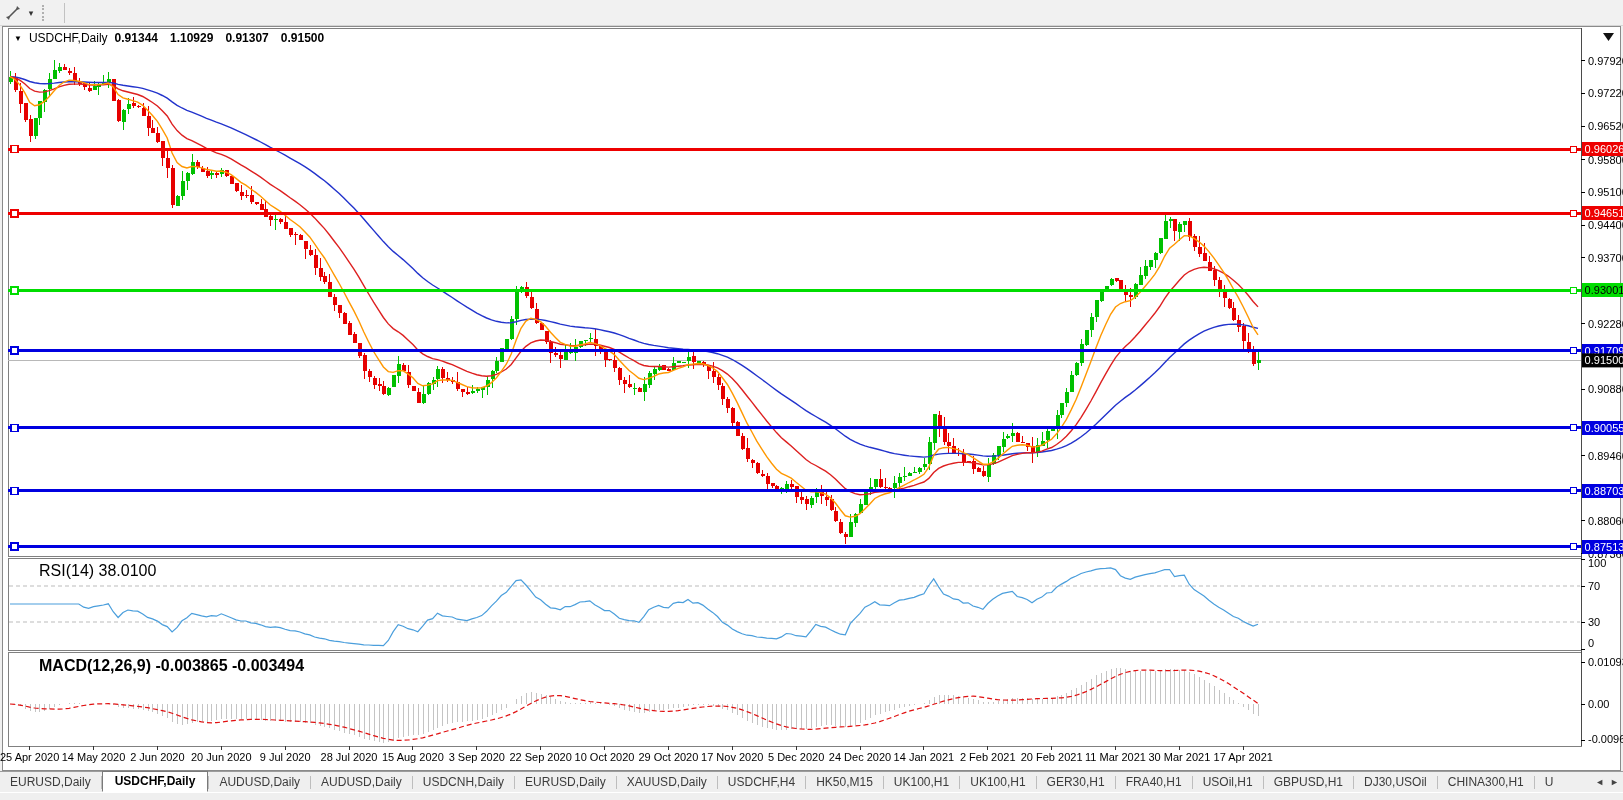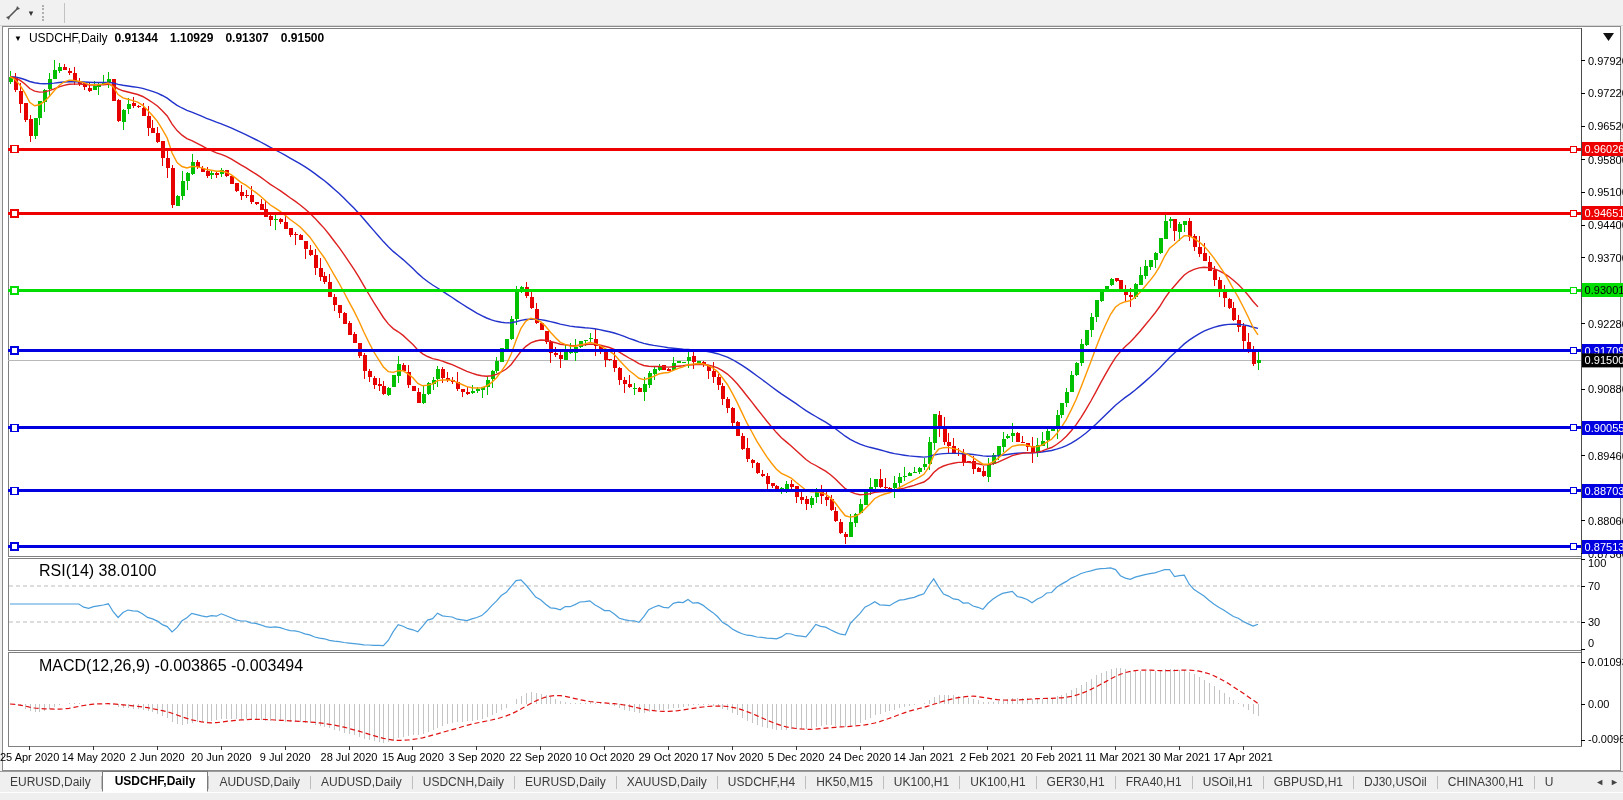--- a/index.html
+++ b/index.html
@@ -34,21 +34,21 @@
   .chart-title{
     position:absolute;left:14px;top:31px;display:flex;align-items:center;gap:7px;
     font-size:12px;color:#000;pointer-events:none;
   }
   .ct-arrow{font-size:8px;position:relative;top:0px;}
   .ct-vals{display:flex;gap:12px;font-weight:bold;}
   .panel-label{
     position:absolute;left:30px;font-size:16px;color:#000;pointer-events:none;margin-left:9px;
   }
   #rsi-label{top:562px;}
-  #macd-label{top:657px;}
+  #macd-label{top:657px;font-weight:bold;}
   
   .tabbar{
     position:absolute;left:0;top:771px;width:1623px;height:21px;
     background:#efefef;border-top:1px solid #9c9c9c;
     display:flex;align-items:center;box-sizing:border-box;white-space:nowrap;
   }
   .tab{
     padding:3px 10px;font-size:12px;color:#3c3c3c;cursor:default;line-height:13px;
   }
   .tab.active{

